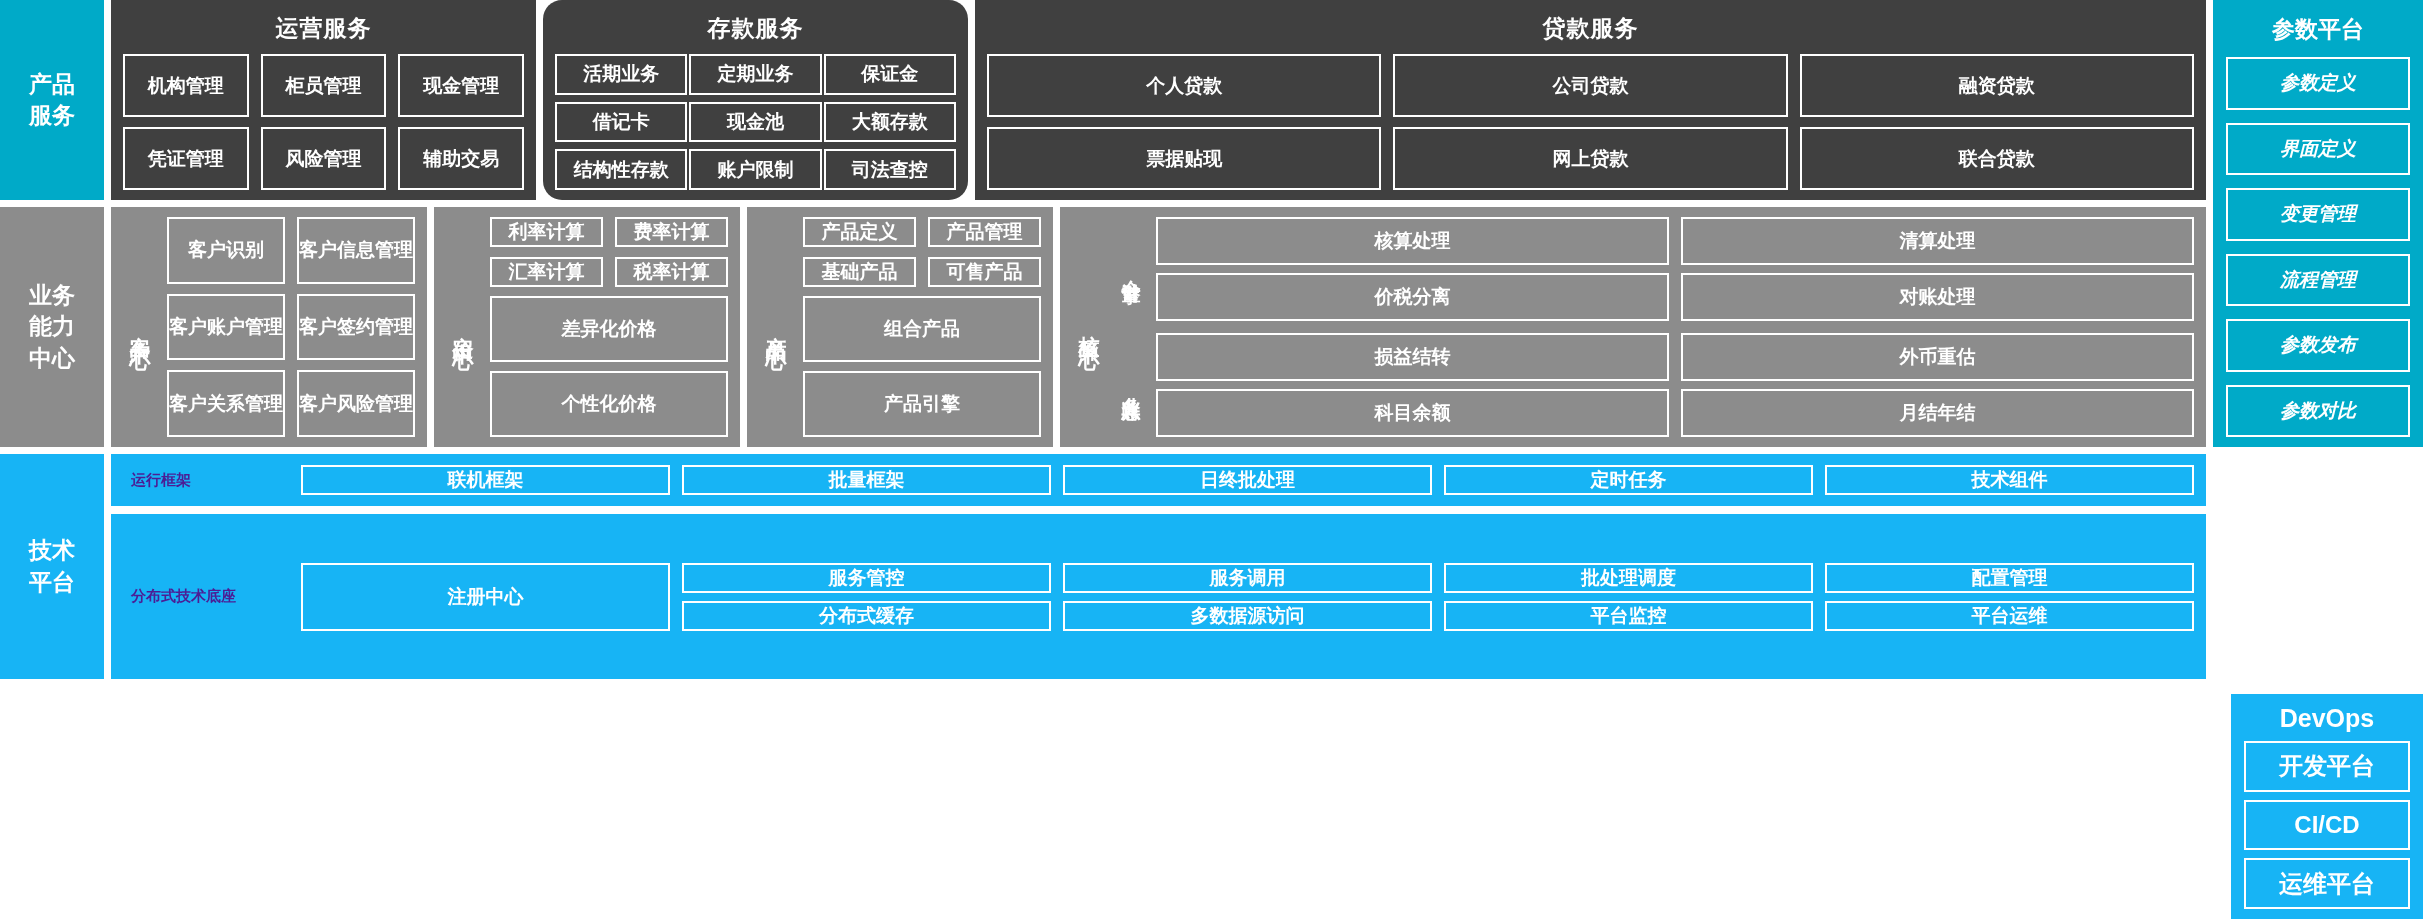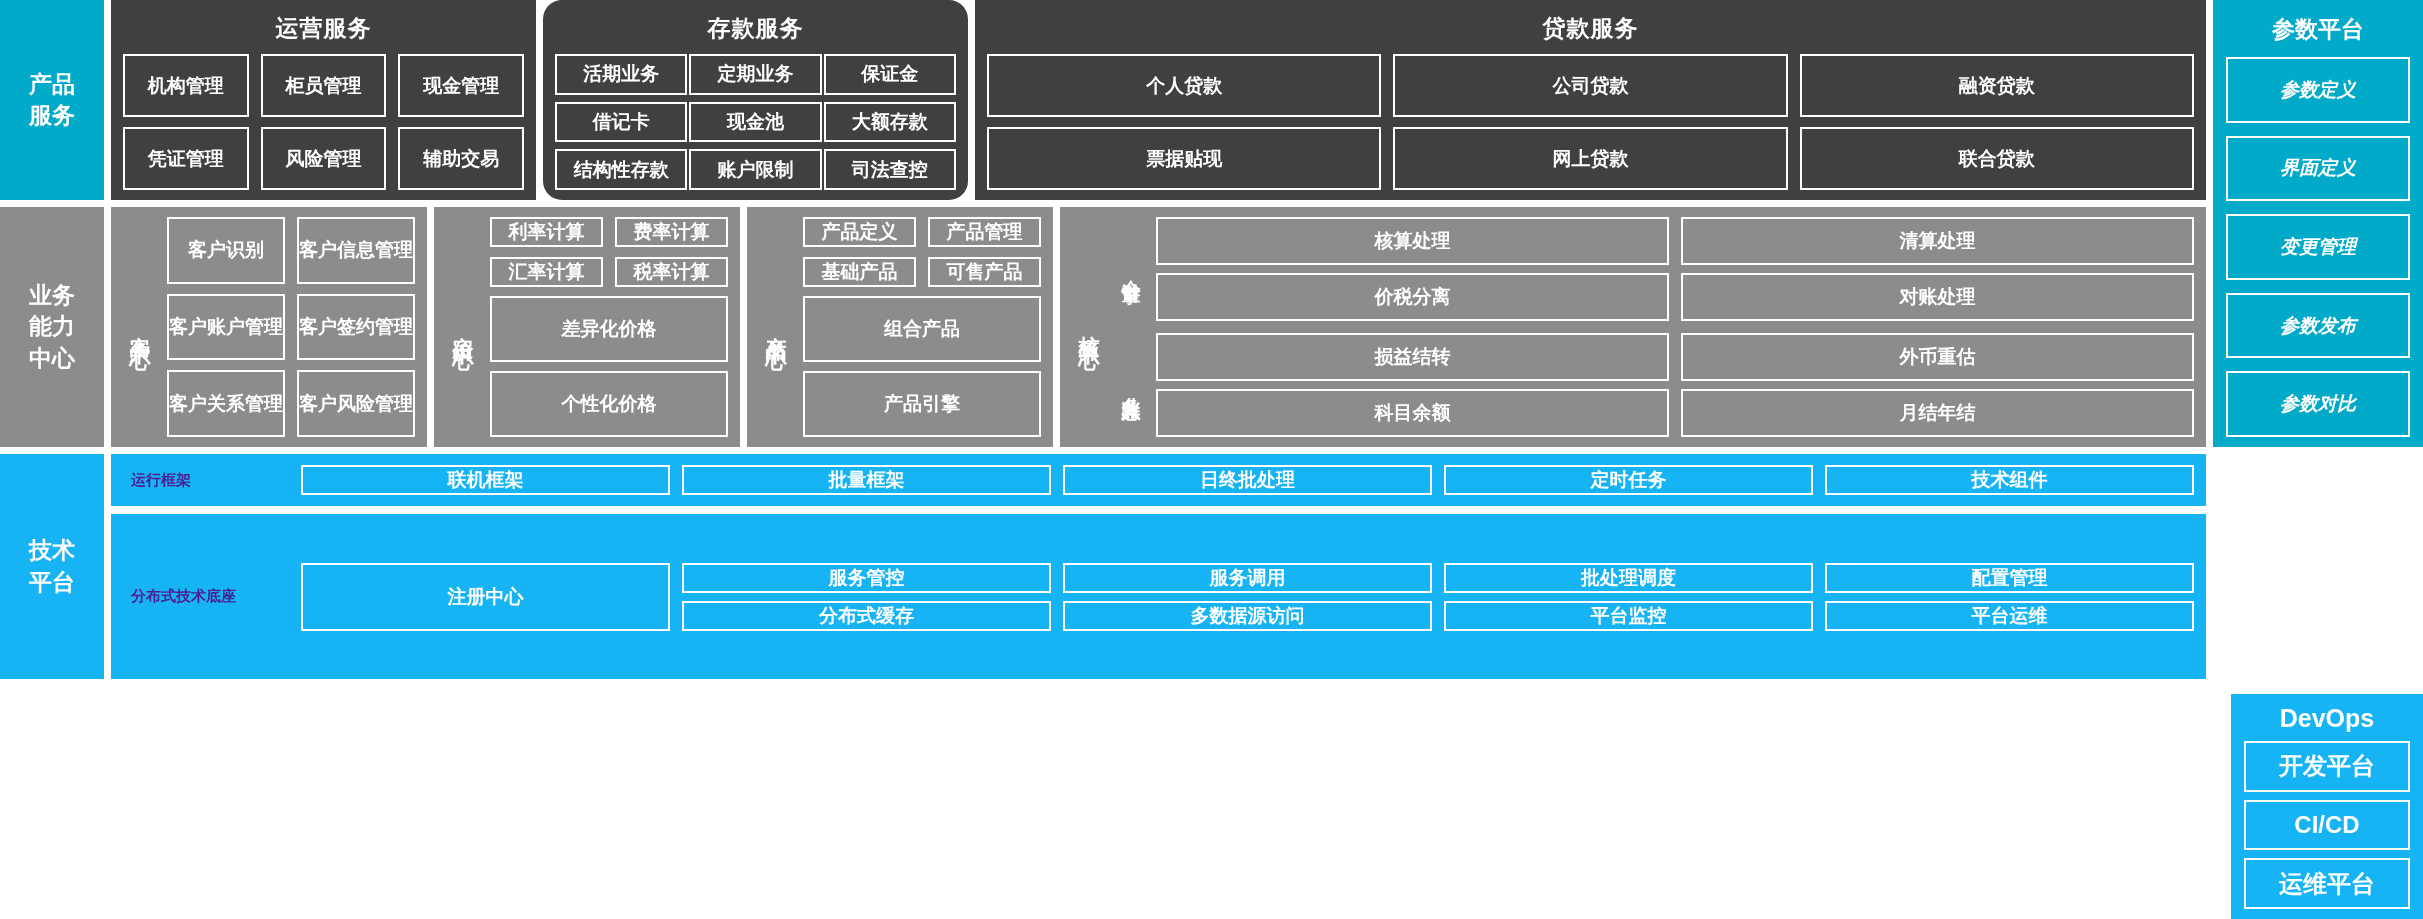--- a/index.html
+++ b/index.html
@@ -272,20 +272,21 @@
 
     </div>
   </div>
 
   <div class="side-col" style="position:absolute;right:0;top:0;height:447px;">
     <div class="side-title">参数平台</div>
     <div class="side-items">
       <div class="cell">参数定义</div>
       <div class="cell">界面定义</div>
       <div class="cell">变更管理</div>
+      <div class="cell">流程管理</div>
       <div class="cell">参数发布</div>
       <div class="cell">参数对比</div>
     </div>
   </div>
 
   <div class="devops-col" style="position:absolute;right:0;bottom:0;height:225px;">
     <div class="devops-title">DevOps</div>
     <div class="devops-items">
       <div class="cell">开发平台</div>
       <div class="cell">CI/CD</div>

